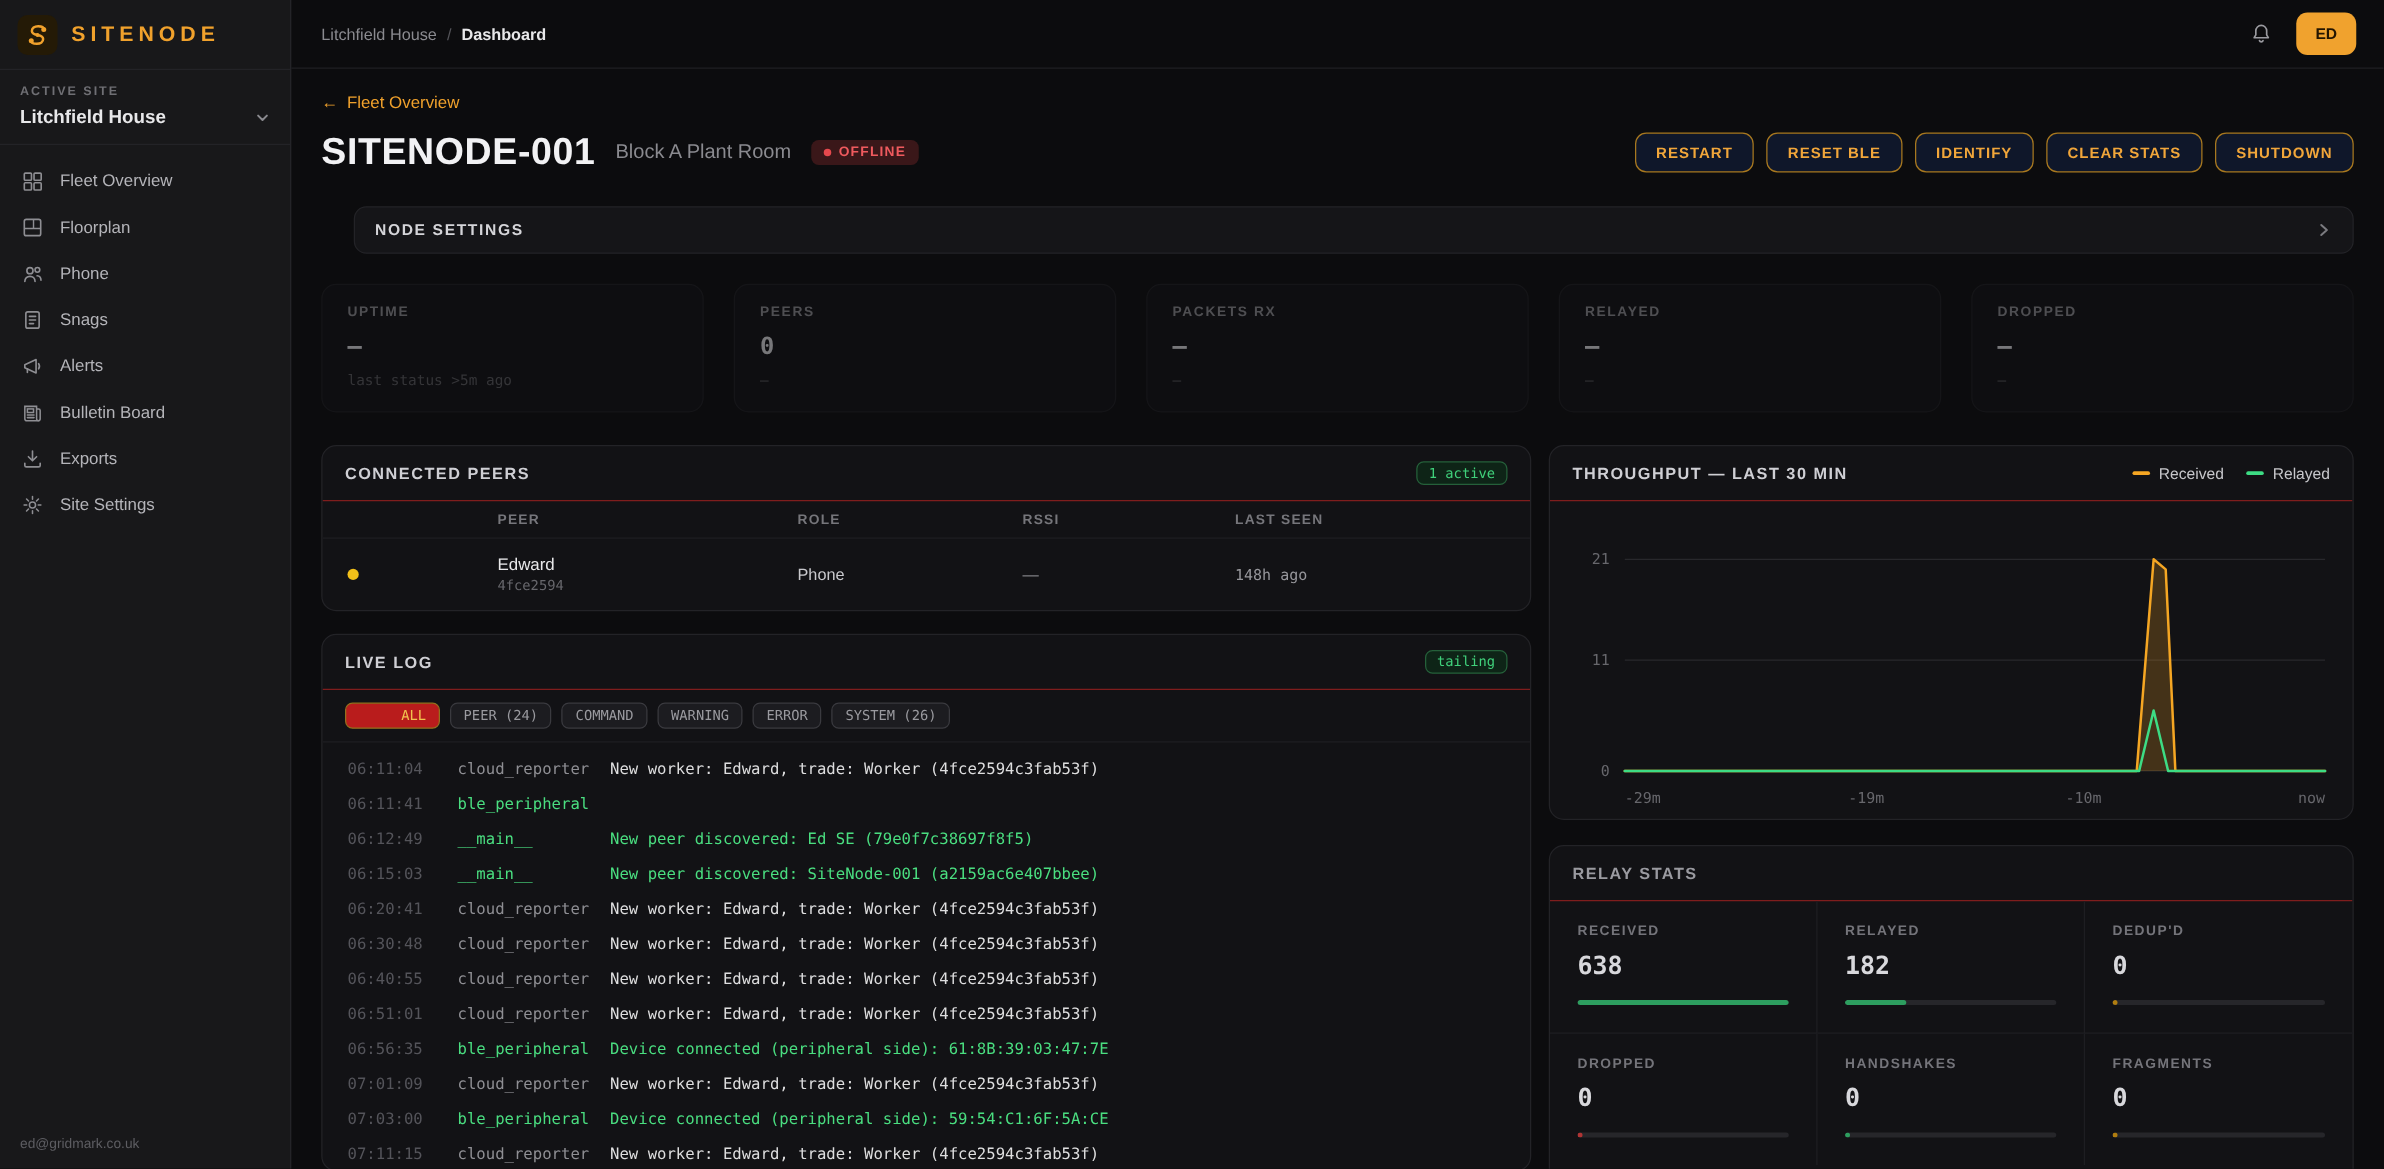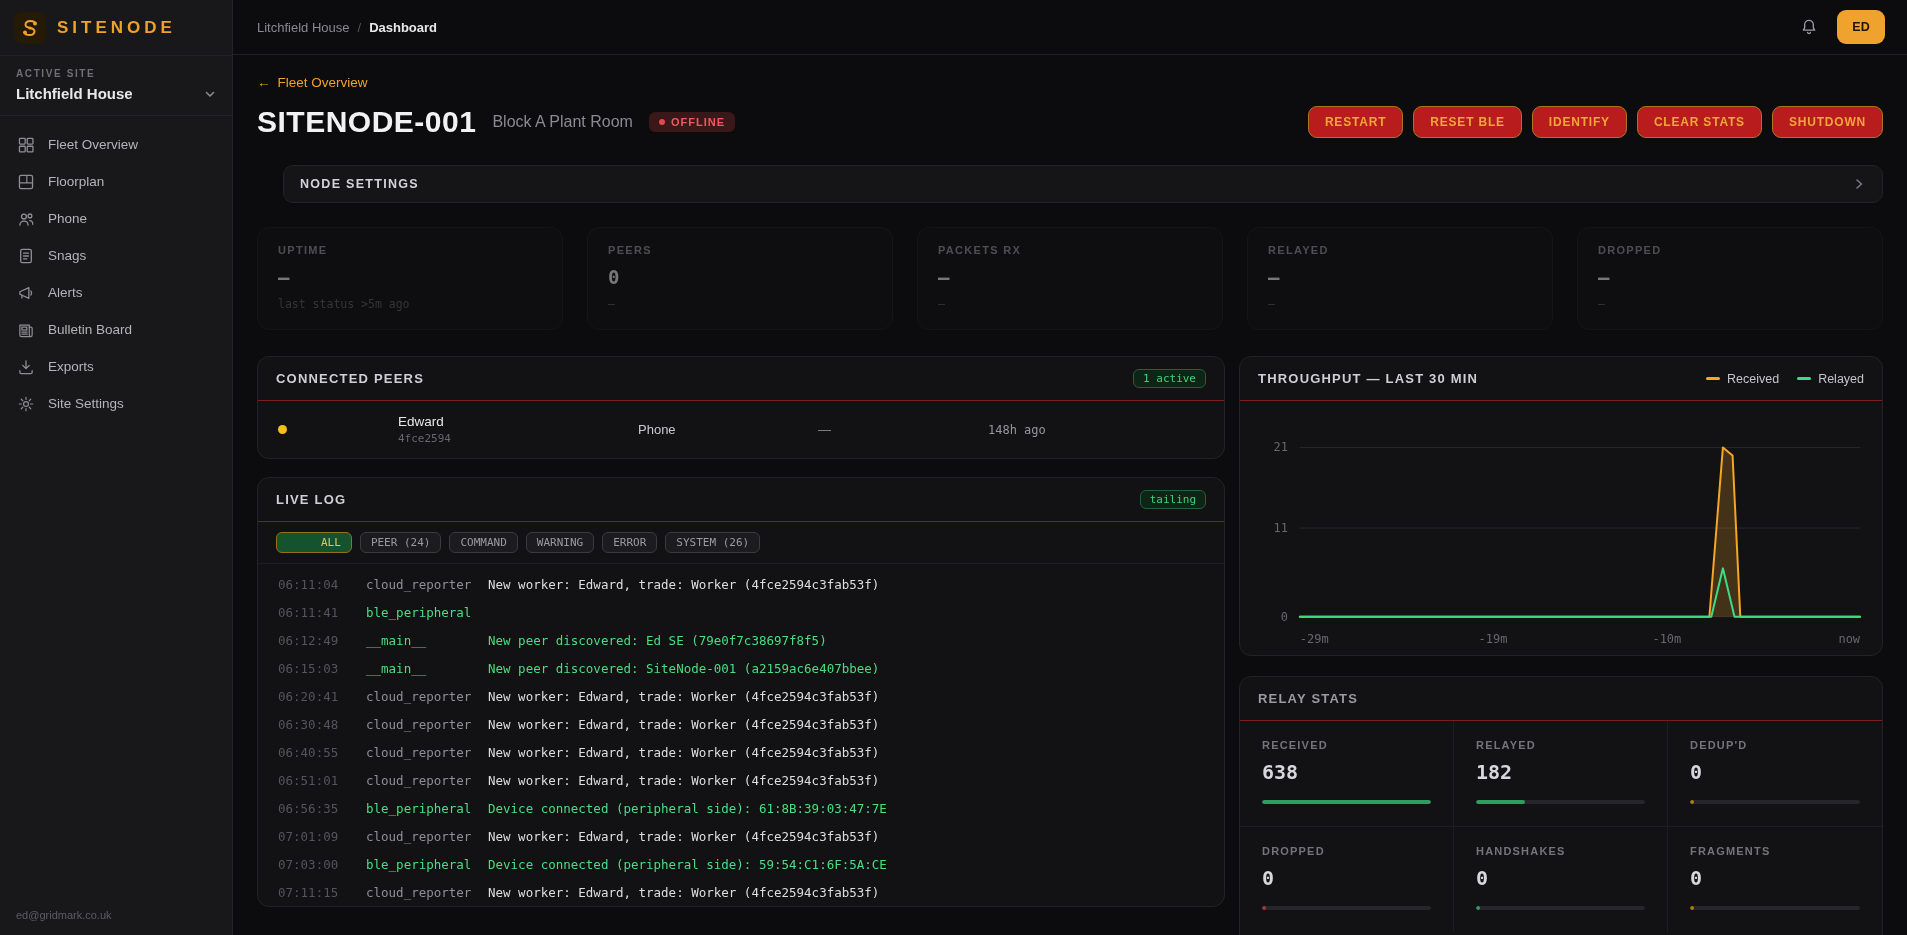--- a/index.html
+++ b/index.html
@@ -39,21 +39,21 @@
   .avatar { width:48px; height:34px; border-radius:9px; background:#f0a22e; color:#241500; font-weight:bold; font-size:12.5px; display:flex; align-items:center; justify-content:center; cursor:pointer; }
 
   .content { padding:18px 24px 0; flex:1; min-height:0; }
   .back-link { color:#f0a12c; font-size:13.5px; font-weight:500; display:inline-flex; gap:7px; align-items:center; cursor:pointer; }
   .title-row { display:flex; align-items:center; margin-top:14px; }
   .page-title { font-size:30px; font-weight:800; letter-spacing:.5px; color:#f2f2f4; }
   .page-subtitle { font-size:16px; color:#8a8a8f; margin-left:16px; }
   .status-badge { margin-left:16px; display:inline-flex; align-items:center; gap:6px; background:#3a1719; color:#ef5a5e; font-size:11px; font-weight:bold; letter-spacing:1px; padding:4px 10px; border-radius:6px; }
   .status-dot { width:6px; height:6px; border-radius:50%; background:#e5484d; }
   .actions { margin-left:auto; display:flex; gap:10px; }
-  .action-btn { background:#b91c1c; border:1px solid #a8781f; color:#f1a63a; font-size:12px; font-weight:bold; letter-spacing:.8px; padding:8px 16px; border-radius:9px; cursor:pointer; font-family:"Liberation Sans",sans-serif; }
+  .action-btn { background:#0f172a; border:1px solid #a8781f; color:#f1a63a; font-size:12px; font-weight:bold; letter-spacing:.8px; padding:8px 16px; border-radius:9px; cursor:pointer; font-family:"Liberation Sans",sans-serif; }
 
   .node-settings { margin-top:26px; height:38px; background:#151518; border:1px solid #232327; border-radius:10px; display:flex; align-items:center; justify-content:space-between; padding:0 16px; cursor:pointer;margin-left:26px; }
   .node-settings-label { font-size:12.5px; font-weight:bold; letter-spacing:1.3px; color:#d4d4d8; }
 
   .stats-row { margin-top:24px; display:grid; grid-template-columns:repeat(5,1fr); gap:24px; }
   .stat-card { background:#111114; border:1px solid #1d1d21; border-radius:12px; padding:16px 20px; height:103px; opacity:.55; }
   .stat-label { font-size:11px; letter-spacing:1.3px; color:#85858a; font-weight:bold; }
   .stat-value { font-family:"DejaVu Sans Mono",monospace; font-size:19px; font-weight:bold; color:#cfcfd3; margin-top:10px; }
   .stat-sub { font-family:"DejaVu Sans Mono",monospace; font-size:11.5px; color:#55555a; margin-top:9px; }
 
@@ -71,21 +71,21 @@
   .peer-name { font-size:13.5px; color:#e8e8ea; }
   .peer-id { font-family:"DejaVu Sans Mono",monospace; font-size:11px; color:#67676c; margin-top:3px; }
   .peer-role { font-size:13px; color:#c9c9cd; }
   .peer-rssi { font-size:13px; color:#8a8a8f; }
   .peer-seen { font-family:"DejaVu Sans Mono",monospace; font-size:12px; color:#96969b; }
 
   
   .live-log { margin-top:18px; }
   .chips-row { display:flex; gap:8px; padding:10px 18px; border-bottom:1px solid #1e1e22; }
   .chip { font-family:"DejaVu Sans Mono",monospace; font-size:11px; color:#9a9a9f; background:#1c1c20; border:1px solid #3a3a3f; padding:3px 10px; border-radius:6px; cursor:pointer; }
-  .chip.active { color:#f2c14e; background:#14532d; border-color:#94701d;padding-left:44px; }
+  .chip.active { color:#f2c14e; background:#b91c1c; border-color:#94701d;padding-left:44px; }
   .log-body { padding:6px 0 0; }
   .log-row { display:grid; grid-template-columns:88px 122px 1fr; padding-left:20px; height:28px; align-items:center; font-family:"DejaVu Sans Mono",monospace; font-size:12.5px; }
   .log-time { color:#54545a; }
   .log-source { color:#8f8f94; }
   .log-msg { color:#dededf; }
   .log-row.success .log-source, .log-row.success .log-msg { color:#4ade80; }
 
   
   .legend { display:flex; gap:18px; align-items:center; }
   .legend-item { display:flex; gap:7px; align-items:center; font-size:12.5px; color:#c6c6ca; }
@@ -295,20 +295,27 @@
       </div>
 
     <div class="columns">
 
       <div>
         <div class="panel">
           <div class="panel-header">
             <span class="panel-title">CONNECTED PEERS</span>
             <span class="green-badge">1 active</span>
           </div>
+          <div class="peers-thead" id="peers-thead">
+              <span></span>
+              <span>PEER</span>
+              <span>ROLE</span>
+              <span>RSSI</span>
+              <span>LAST SEEN</span>
+            </div>
           <div id="peers-tbody">
               <div class="peer-row">
                 <div>
                   <span class="peer-dot" style="display: block; background: rgb(242, 192, 25);"></span>
                 </div>
                 <div>
                   <div class="peer-name">Edward</div>
                   <div class="peer-id">4fce2594</div>
                 </div>
                 <div class="peer-role">Phone</div>

